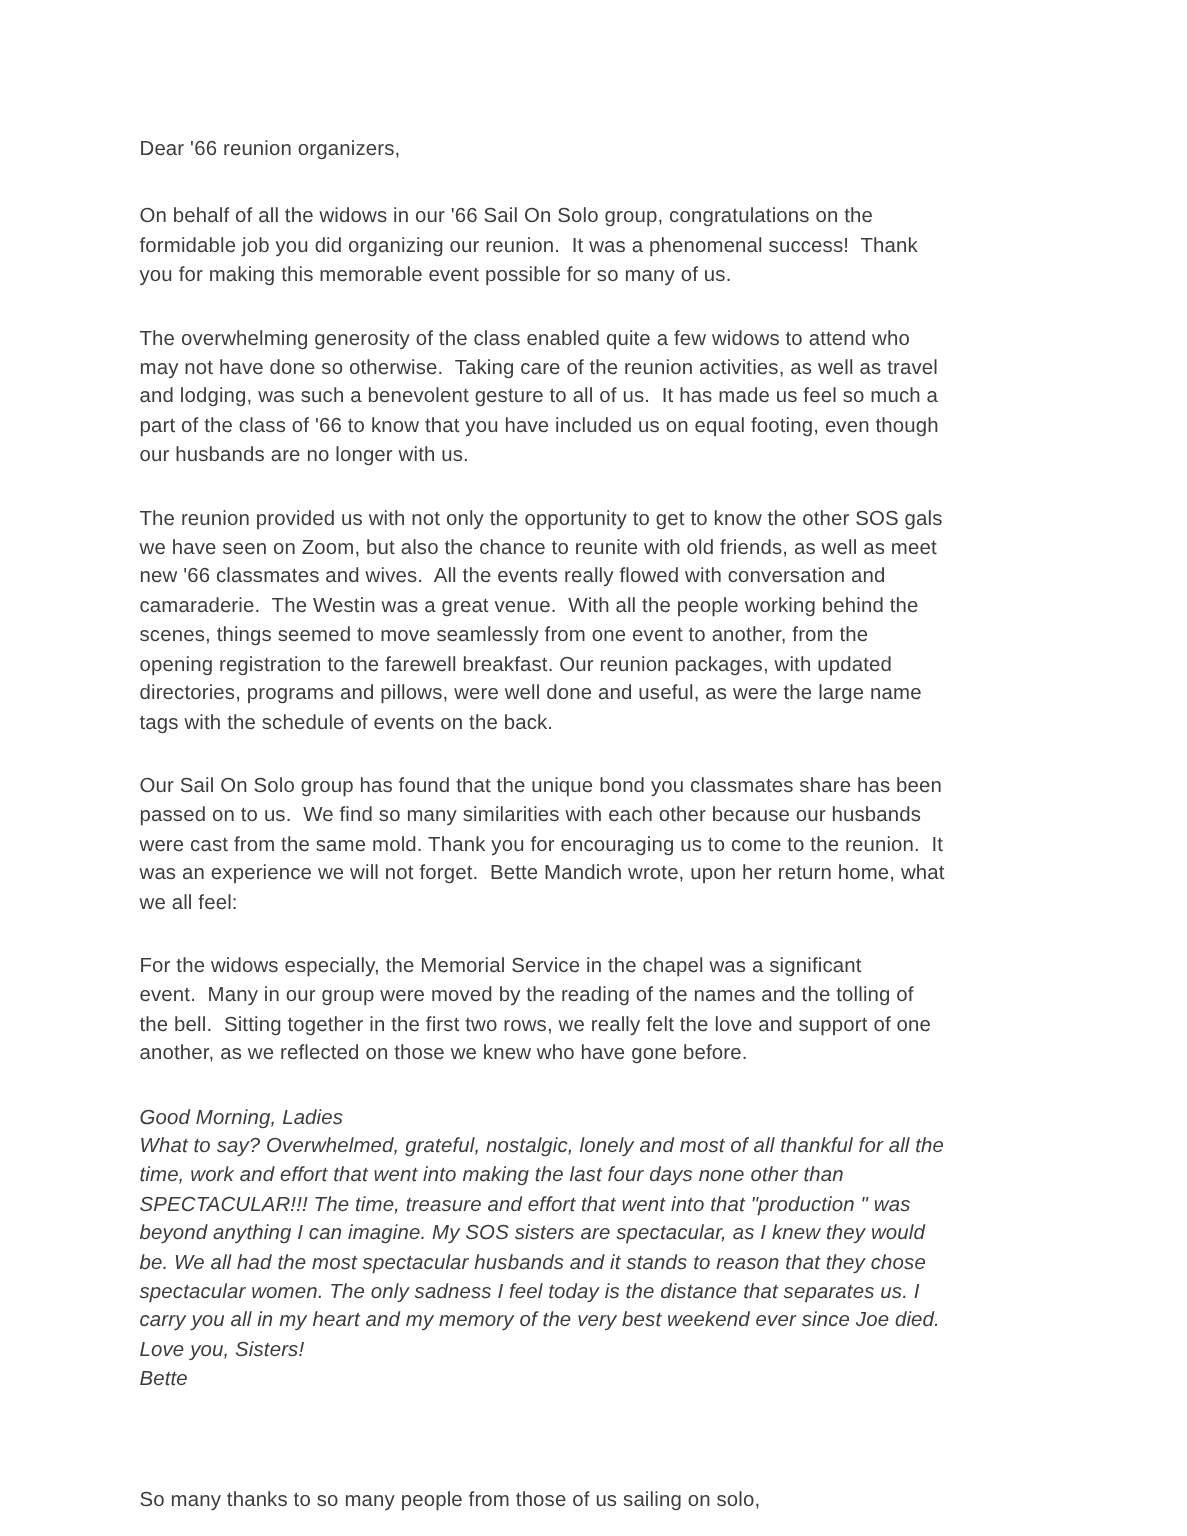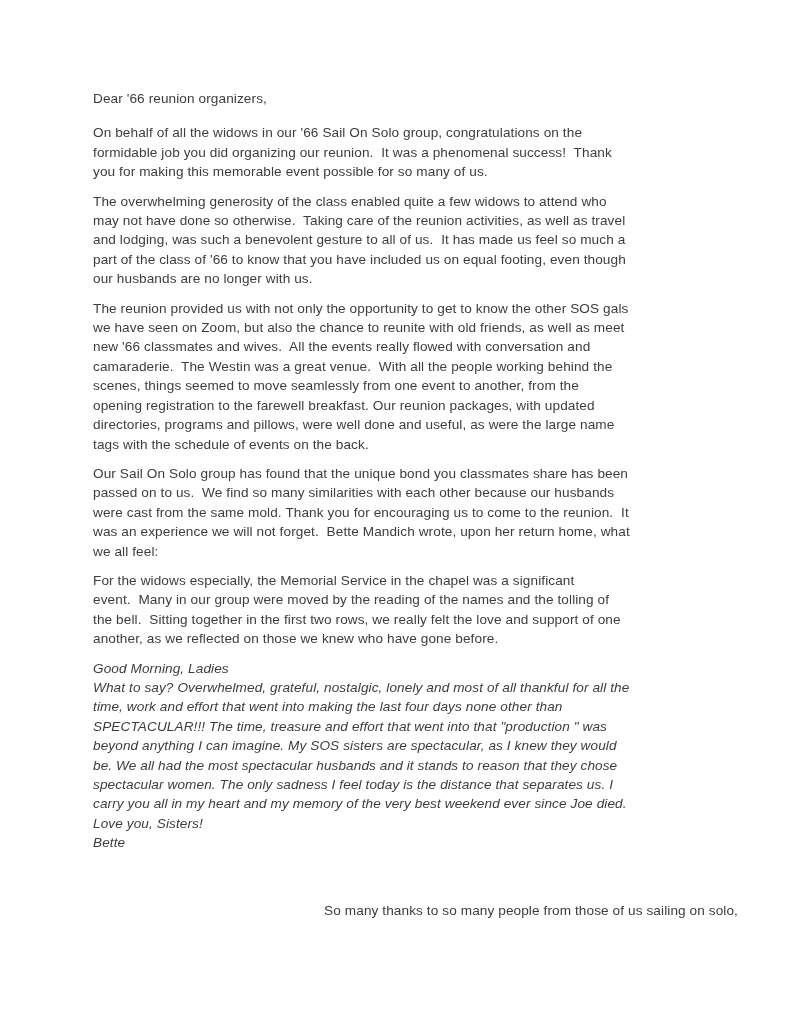--- a/index.html
+++ b/index.html
@@ -23,31 +23,30 @@
     color: #3d3d3d;
     font-size: 13.6px;
     line-height: 19.4px;
     letter-spacing: 0.1px;
   }
   .para {
     margin: 0;
     white-space: pre-wrap; 
   }
   .para + .para {
-    margin-top: 10px;
+    margin-top: 23px;
   }
   .salutation {
-    margin-bottom: 15px;
+    margin-bottom: 26px;
   }
   .italic {
     font-style: italic;
   }
   .line {
     display: block;
-    text-align: right;
   }
 </style>
 </head>
 <body>
 
 <div class="page">
   <div class="letter">
 
     <p class="para salutation">Dear '66 reunion organizers,</p>
 

